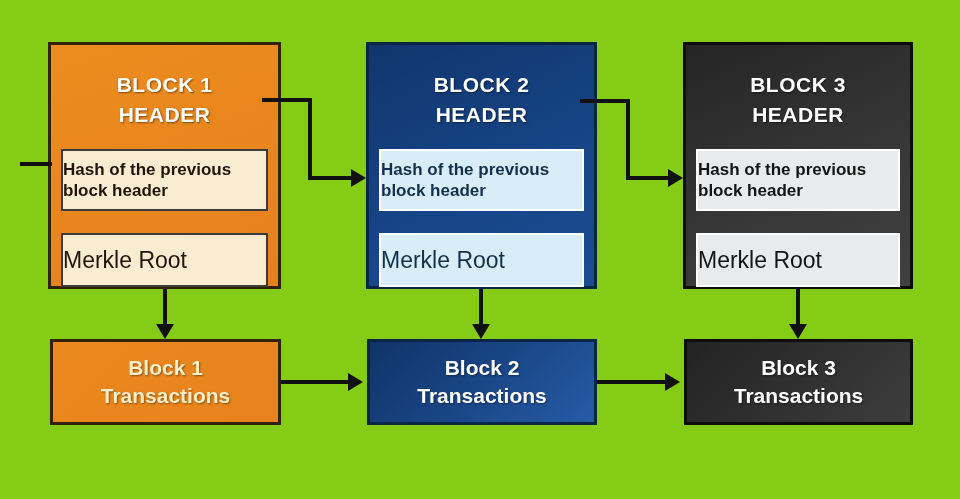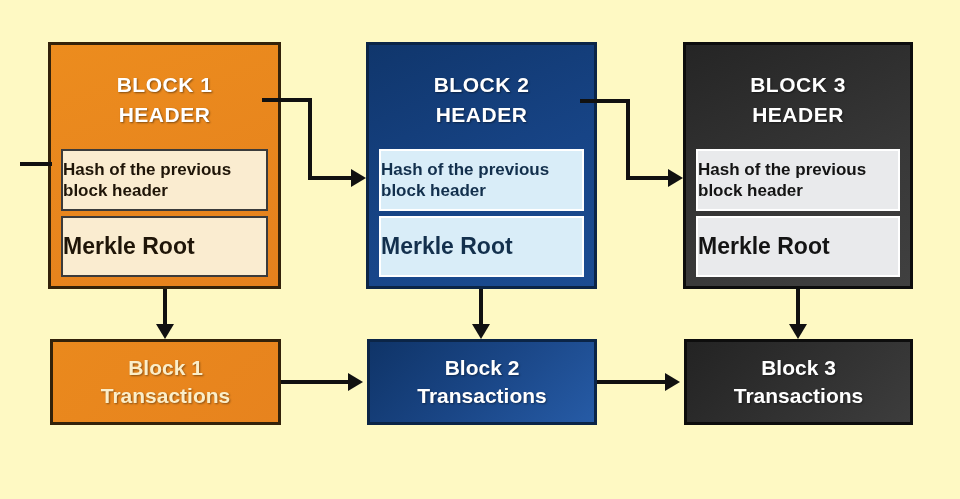--- a/index.html
+++ b/index.html
@@ -1,32 +1,32 @@
 <!DOCTYPE html>
 <html><head>
 <meta charset="utf-8">
 <style>
   html,body{margin:0;padding:0;background:#ffffff;}
   #canvas{
-    position:relative;width:960px;height:499px;background:#fef9c3;overflow:hidden;
+    position:relative;width:960px;height:499px;background:#84cc16;overflow:hidden;
     font-family:"Liberation Sans", sans-serif;
   }
   
   .hblock{position:absolute;top:42px;height:247px;box-sizing:border-box;border:3px solid #1c1c1c;}
   .hblock .title{
     text-align:center;padding-top:25px;font-weight:bold;font-size:21px;line-height:30px;
     color:#ffffff;letter-spacing:0.5px;text-shadow:1px 1px 2px rgba(0,0,0,0.45);
   }
   .innerbox{
     position:absolute;left:10px;right:10px;box-sizing:border-box;
     display:flex;flex-direction:column;align-items:flex-start;justify-content:center;
     text-align:center;
   }
   .hashbox{top:104px;height:62px;font-weight:bold;font-size:17px;line-height:21px;}
-  .merklebox{top:171px;height:61px;font-weight:bold;font-size:23px;}
+  .merklebox{top:188px;height:54px;font-weight:normal;font-size:23px;}
   
   .t-orange{background:linear-gradient(160deg,#ec8c1e 0%,#e5811d 100%);border-color:#33220a;}
   .t-orange .innerbox{background:#faecd0;border:2px solid #3b3b3b;color:#1f1508;}
   
   .t-blue{background:linear-gradient(155deg,#10366c 0%,#174486 55%,#1b4c92 100%);border-color:#0b2547;}
   .t-blue .innerbox{background:#d9edf8;border:2px solid #ffffff;color:#13304d;}
   
   .t-dark{background:linear-gradient(155deg,#252525 0%,#383838 60%,#404040 100%);border-color:#0d0d0d;}
   .t-dark .innerbox{background:#e9eaec;border:2px solid #ffffff;color:#141414;}
   .merklebox{color:#121212;}

